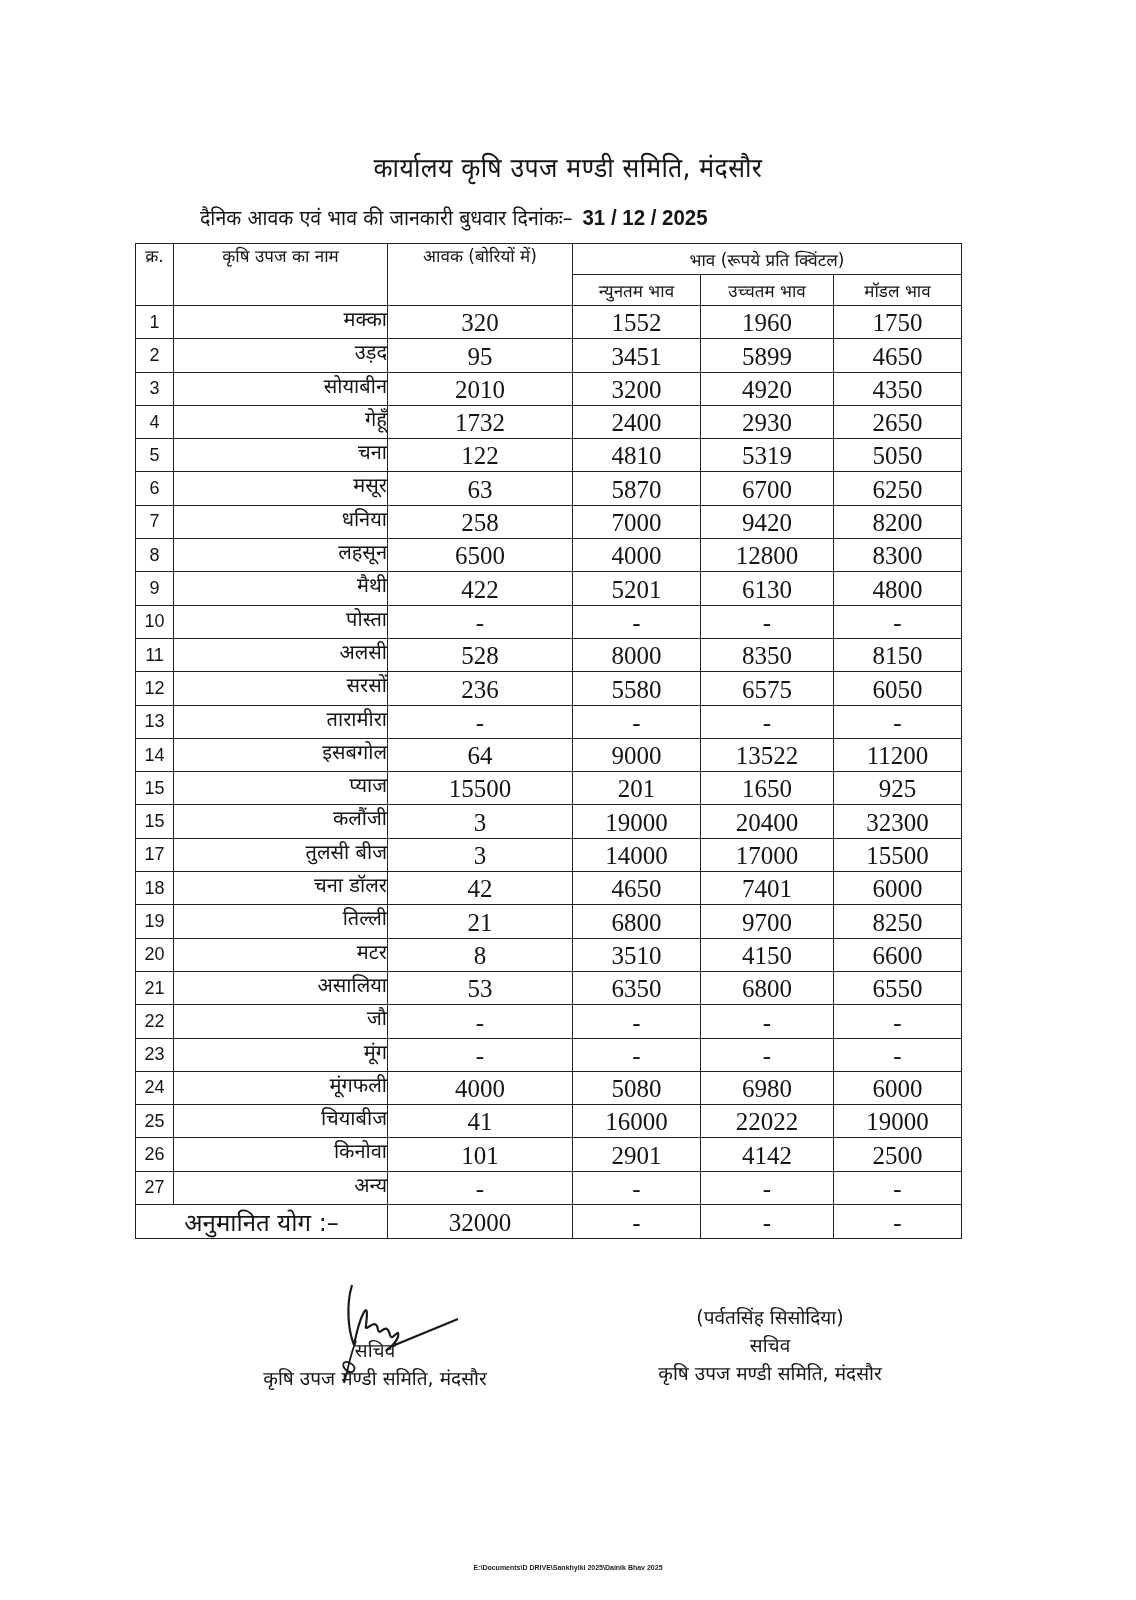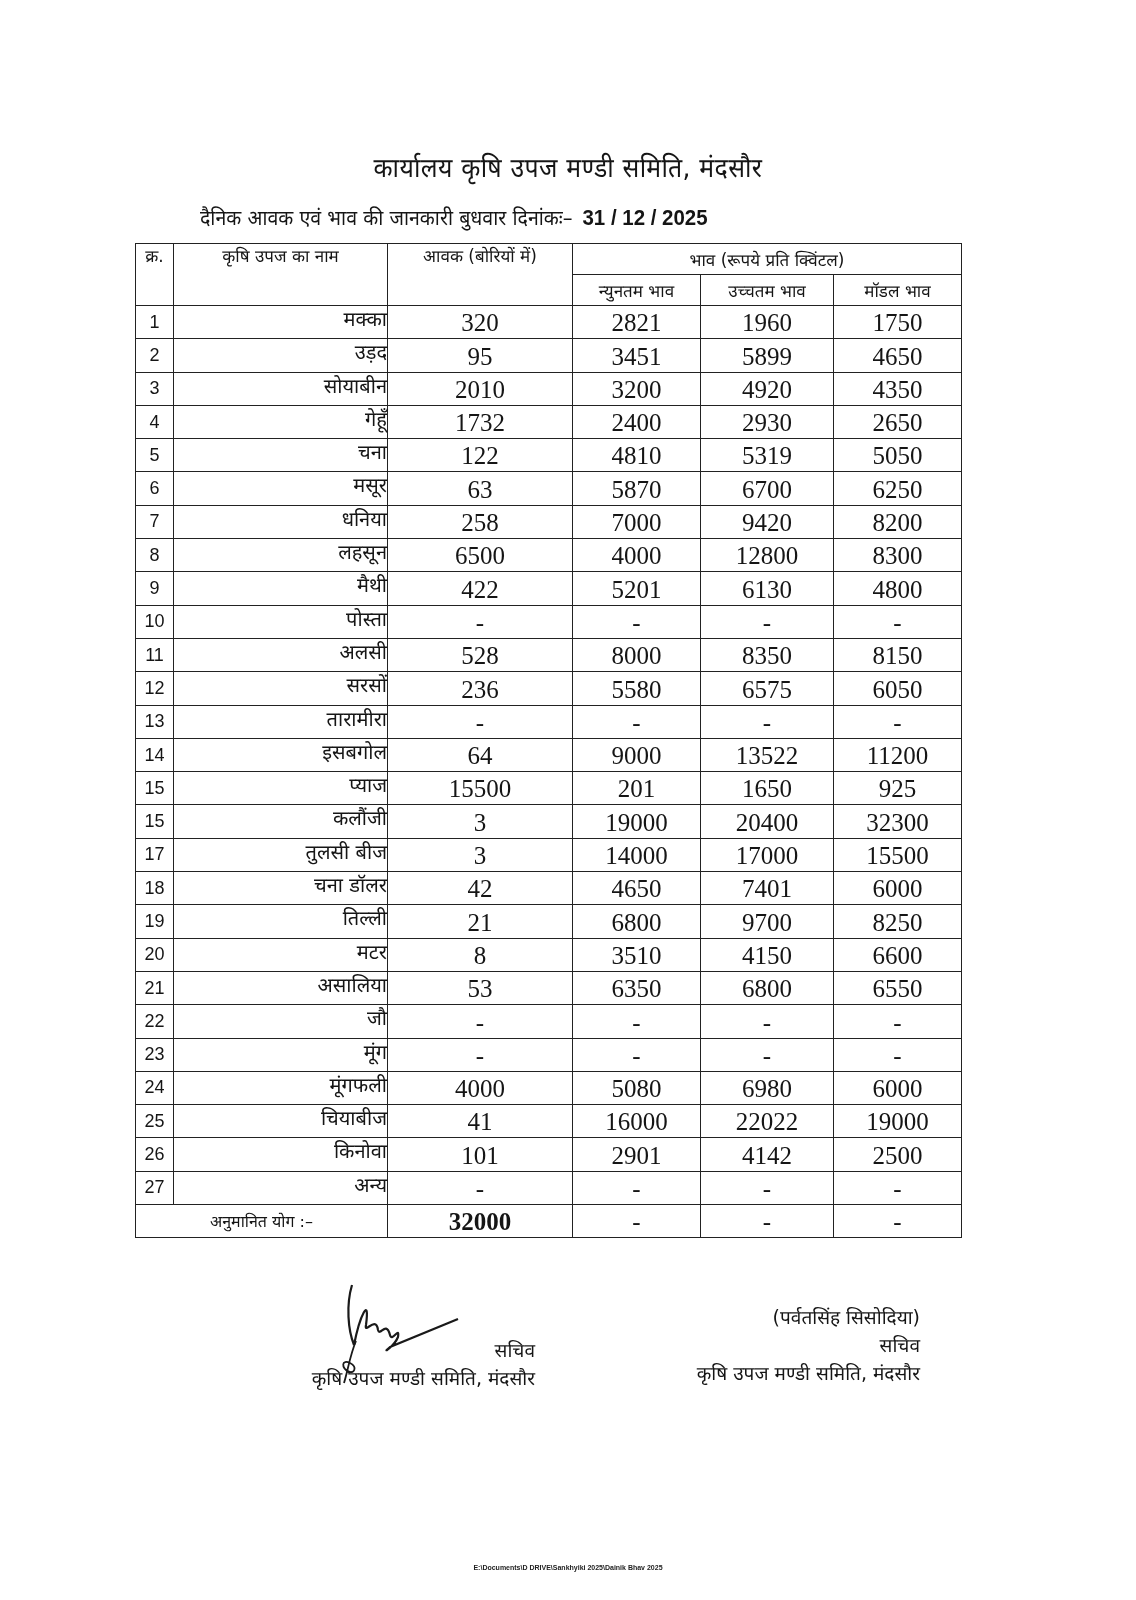--- a/index.html
+++ b/index.html
@@ -24,23 +24,23 @@
   }
   table.rates td, table.rates th {
     border: 1.5px solid #222; padding: 0; font-weight: normal;
   }
   th { font-family: "DejaVu Sans", sans-serif; font-size: 17px; height: 30px; vertical-align: middle; }
   th.h-sno, th.h-name, th.h-arr { vertical-align: top; padding-top: 4px; }
   td { height: 32.3px; }
   td.sno { font-family: "Liberation Sans", sans-serif; font-size: 18px; text-align: center; }
   td.name { font-family: "DejaVu Sans", sans-serif; font-size: 20px; text-align: right; padding-left: 4px; vertical-align: top; line-height: 26px; }
   td.num { font-family: "Liberation Serif", serif; font-size: 25px; text-align: center; vertical-align: bottom; line-height: 30px; }
-  tr.total td.label { font-family: "DejaVu Sans", sans-serif; font-size: 16px; text-align: center; }
-  tr.total td.bold { font-weight: bold; }
-  .sig { position: absolute; text-align: right; font-family: "DejaVu Sans", sans-serif; font-size: 19px; line-height: 28px; }
+  tr.total td.label { font-family: "DejaVu Sans", sans-serif; font-size: 24px; text-align: center; }
+  tr.total td.bold { font-weight: normal; }
+  .sig { position: absolute; text-align: center; font-family: "DejaVu Sans", sans-serif; font-size: 19px; line-height: 28px; }
   .sig-left { left: 215px; width: 320px; top: 1336px; }
   .sig-right { left: 620px; width: 300px; top: 1303px; }
   .scribble { position: absolute; left: 320px; top: 1275px; }
   .footer-path {
     position: absolute; left: 0; width: 1136px; top: 1564px; text-align: center;
     font-family: "Liberation Sans", sans-serif; font-size: 7px; color: #222; font-weight: bold;
   }
 </style>
 </head>
 <body>
@@ -71,21 +71,21 @@
       <th>न्युनतम भाव</th>
       <th>उच्चतम भाव</th>
       <th>मॉडल भाव</th>
     </tr>
   </thead>
   <tbody id="rows-body">
       <tr>
         <td class="sno">1</td>
         <td class="name">मक्का</td>
         <td class="num">320</td>
-        <td class="num">2821</td>
+        <td class="num">1552</td>
         <td class="num">1960</td>
         <td class="num">1750</td>
       </tr>
       <tr>
         <td class="sno">2</td>
         <td class="name">उड़द</td>
         <td class="num">95</td>
         <td class="num">3451</td>
         <td class="num">5899</td>
         <td class="num">4650</td>

